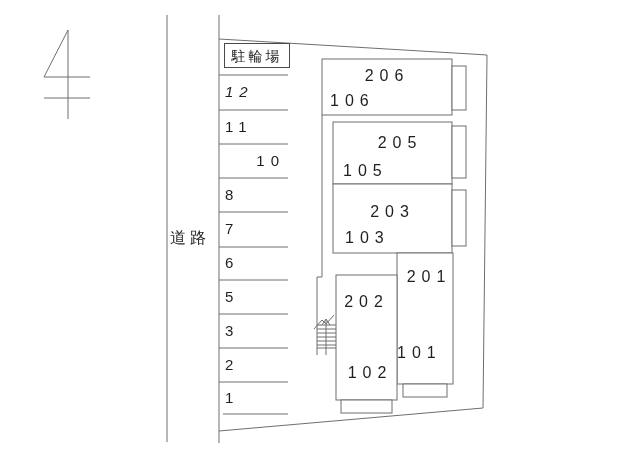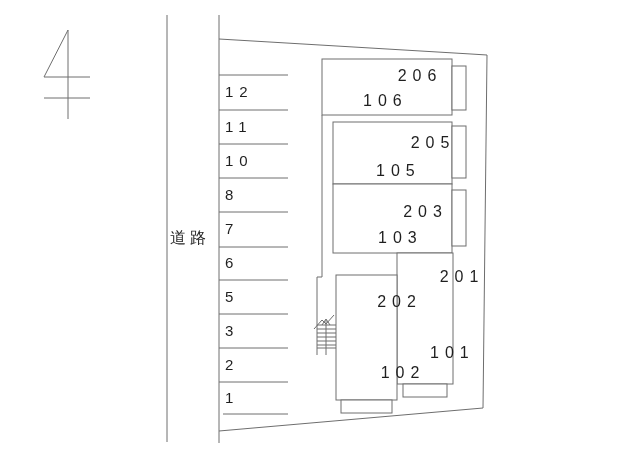--- a/index.html
+++ b/index.html
@@ -34,21 +34,20 @@
     stroke-width: 1;
     fill: #ffffff;
   }
   .lbl {
     position: absolute;
     color: var(--text-color);
     font-size: 16px;
     line-height: 16px;
     letter-spacing: 6px;
     white-space: nowrap;
-    margin-left: 33px;
   }
   .lbl.center { text-align: center; }
   .pnum {
     position: absolute;
     left: 225px;
     width: 60px;
     color: var(--text-color);
     font-size: 15px;
     line-height: 16px;
     letter-spacing: 6px;
@@ -147,26 +146,29 @@
       <line x1="317" y1="337" x2="336" y2="337"></line>
       <line x1="317" y1="341" x2="336" y2="341"></line>
       <line x1="317" y1="345" x2="336" y2="345"></line>
       <line x1="317" y1="348" x2="336" y2="348"></line>
       <line x1="326" y1="355" x2="326" y2="320"></line>
       <polyline points="322,325 326,319 330,325"></polyline>
       <polyline points="314,329 322,320 326,324 334,315"></polyline>
     </g>
   </svg>
 
+  <div class="tag-box">
+    <span>駐輪場</span>
+  </div>
 
   <div class="road-lbl">道路</div>
 
-  <div class="pnum" style="top:84px;">12</div>
+  <div class="pnum" style="top:84px;font-style:italic;">12</div>
   <div class="pnum" style="top:119px;">11</div>
-  <div class="pnum" style="top:153px;">10</div>
+  <div class="pnum" style="top:153px;text-align:right;">10</div>
   <div class="pnum" style="top:187px;">8</div>
   <div class="pnum" style="top:221px;">7</div>
   <div class="pnum" style="top:255px;">6</div>
   <div class="pnum" style="top:289px;">5</div>
   <div class="pnum" style="top:323px;">3</div>
   <div class="pnum" style="top:357px;">2</div>
   <div class="pnum" style="top:390px;">1</div>
 
   <div class="lbl center" style="left:322px;top:68px;width:130px;">206</div>
   <div class="lbl" style="left:330px;top:93px;text-align:center;">106</div>

